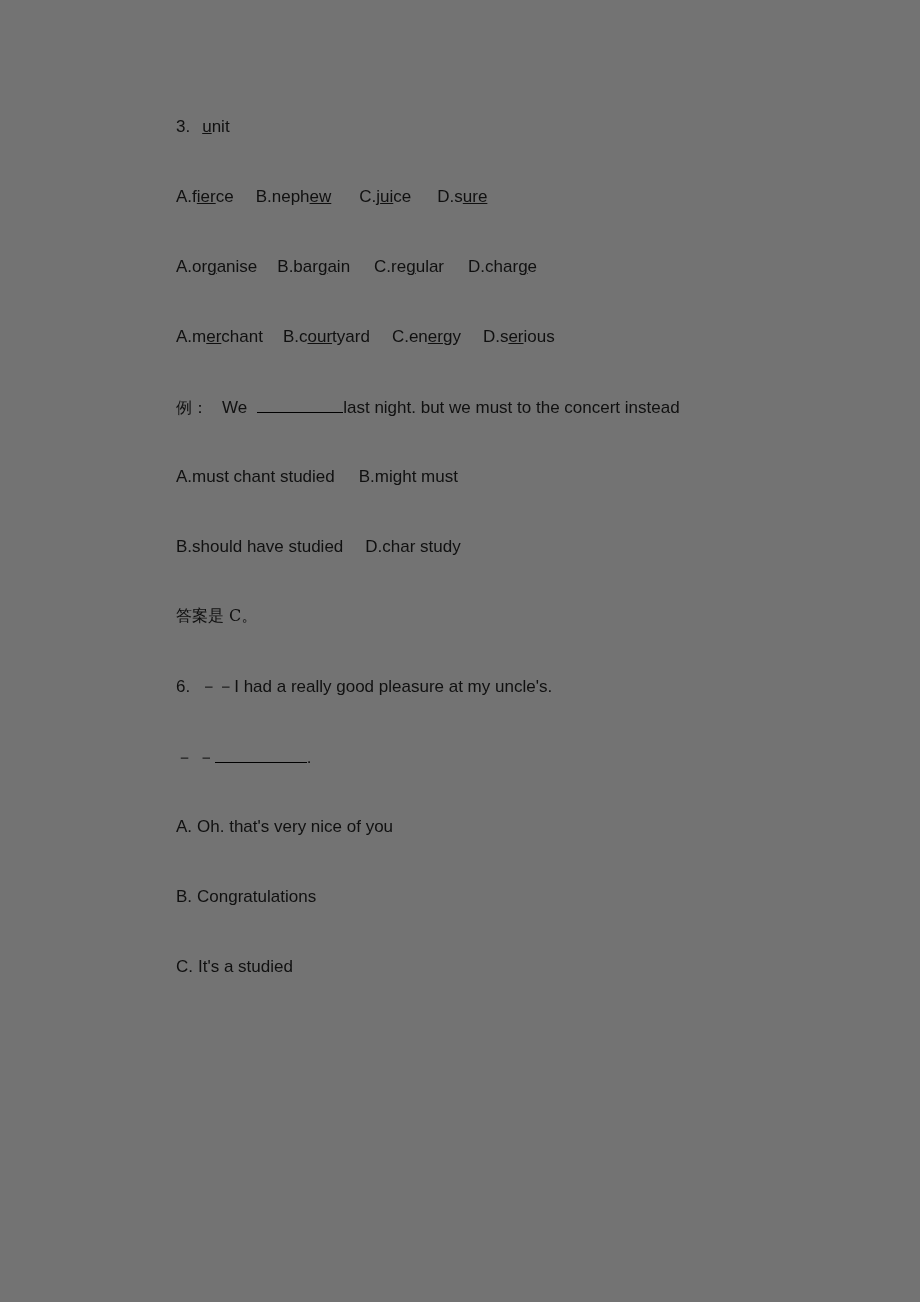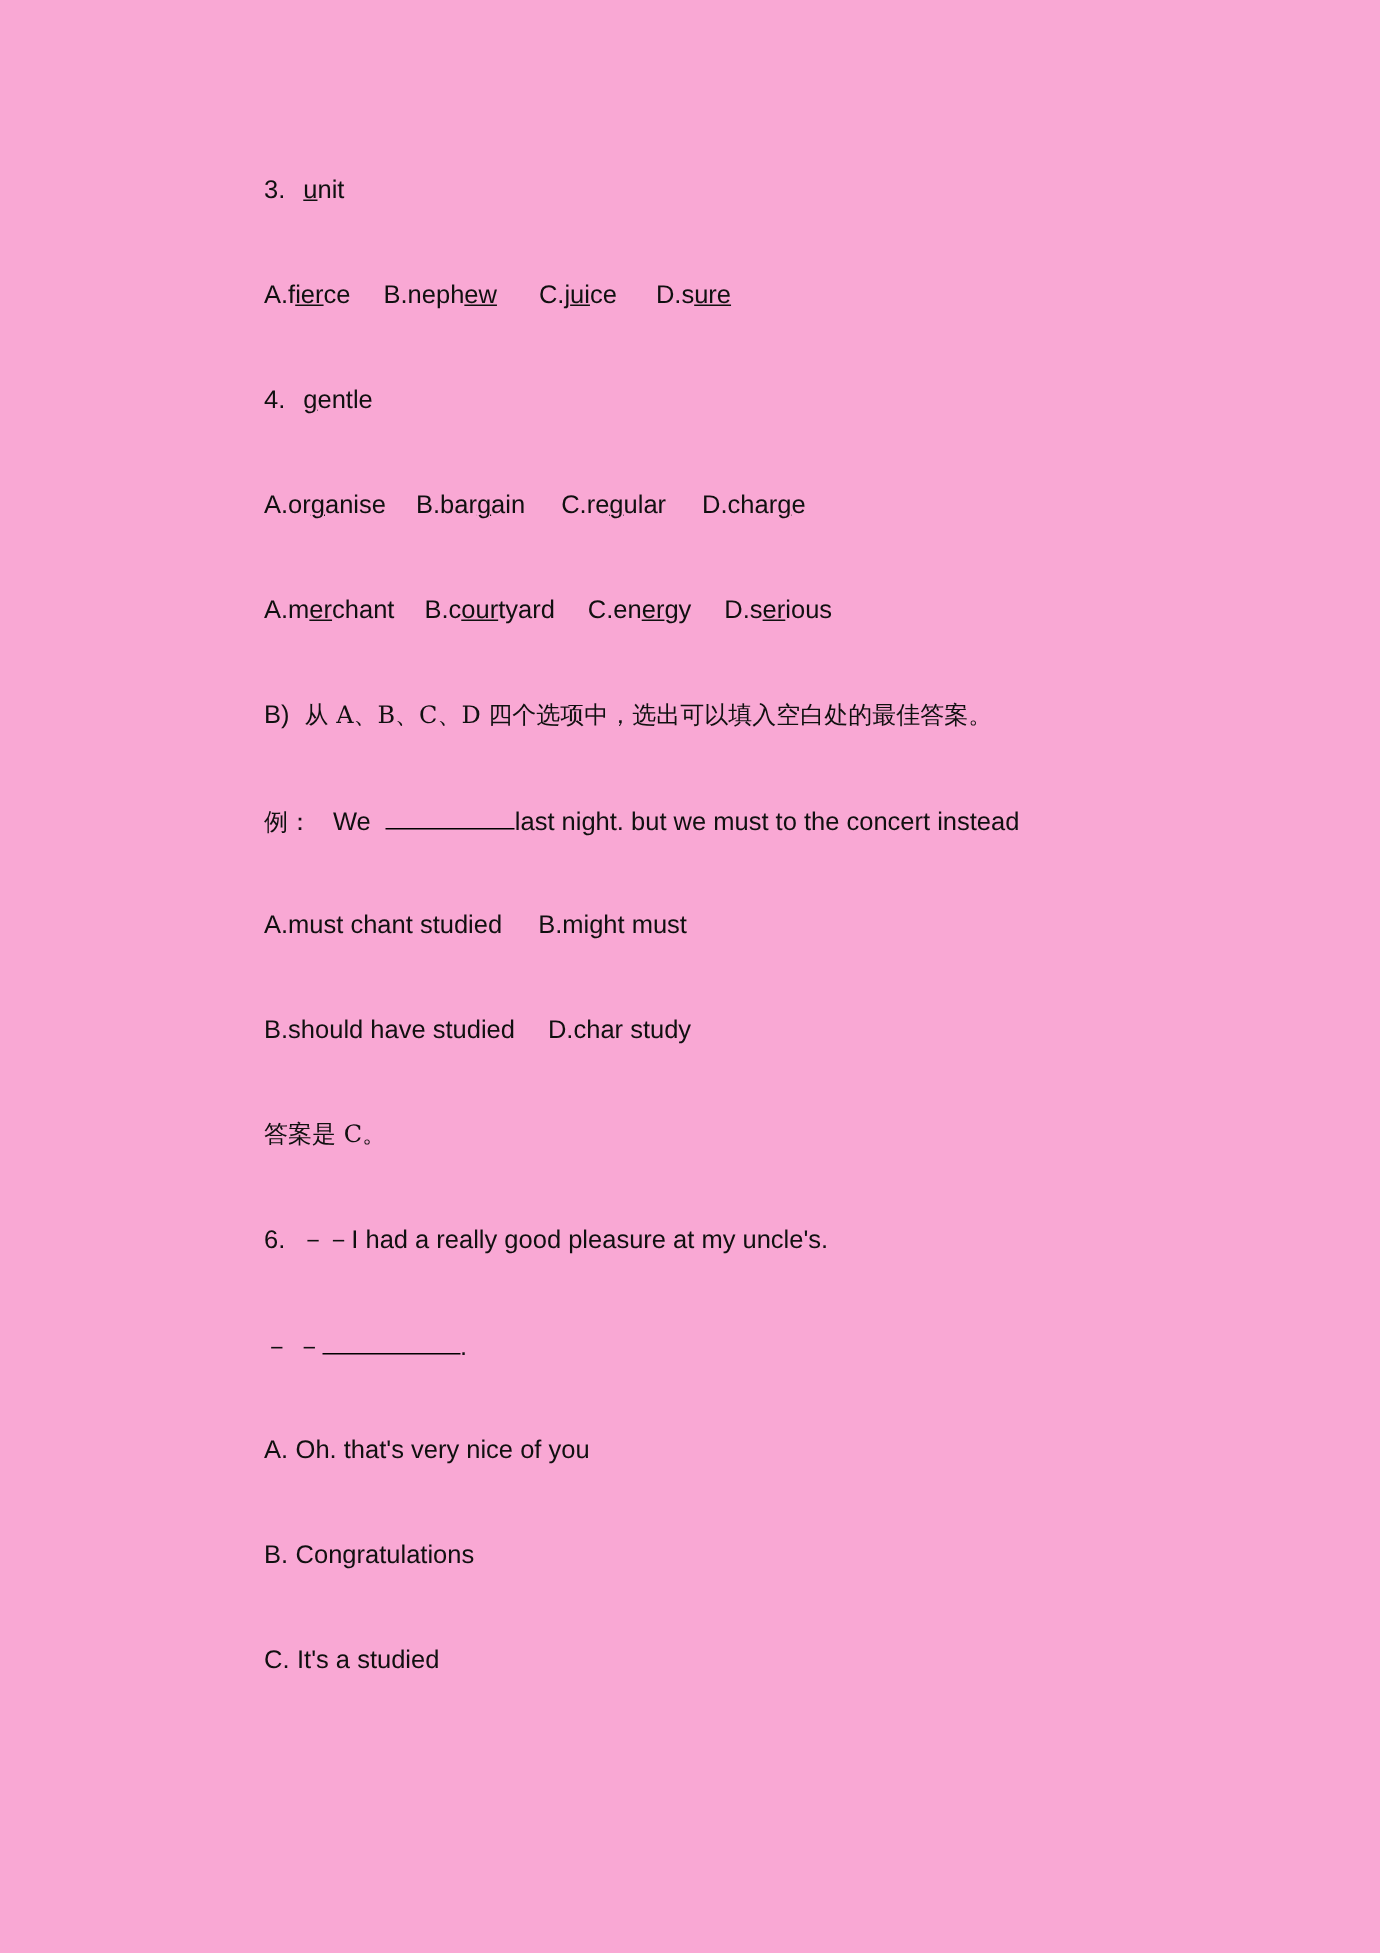--- a/index.html
+++ b/index.html
@@ -16,21 +16,21 @@
     font-family: "Liberation Sans", sans-serif;
     color: #000000;
     -webkit-font-smoothing: antialiased;
   }
   .page {
     position: absolute;
     left: 0;
     top: 0;
     width: 920px;
     height: 1302px;
-    background: #f9a8d4;
+    background: #737373;
     padding: 0;
     box-sizing: border-box;
   }
   .content {
     position: absolute;
     left: 176px;
     top: 118px;
     width: 700px;
   }
   
@@ -88,36 +88,30 @@
   <div class="content">
 
     <div class="blk blk-stem">
       <div class="line"><span class="num">3.</span><span style="display:inline-block;width:12px"></span><u class="ul">u</u><span>nit</span></div>
     </div>
 
     <div class="blk blk-opts">
       <div class="line"><span><span>A.</span><span>f</span><u class="ul">ier</u><span>ce</span></span><span class="opt-gap" style="width:22px"></span><span><span>B.</span><span>neph</span><u class="ul">ew</u><span></span></span><span class="opt-gap" style="width:28px"></span><span><span>C.</span><span>j</span><u class="ul">ui</u><span>ce</span></span><span class="opt-gap" style="width:26px"></span><span><span>D.</span><span>s</span><u class="ul">ure</u><span></span></span></div>
     </div>
 
-    <div class="blk blk-stem">
-      <div class="line"><span class="num">4.</span><span style="display:inline-block;width:12px"></span><u class="ul">g</u><span>entle</span></div>
-    </div>
 
     <div class="blk blk-opts">
       <div class="line"><span><span>A.</span><span>or</span><u class="ul">g</u><span>anise</span></span><span class="opt-gap" style="width:20px"></span><span><span>B.</span><span>bar</span><u class="ul">g</u><span>ain</span></span><span class="opt-gap" style="width:24px"></span><span><span>C.</span><span>re</span><u class="ul">g</u><span>ular</span></span><span class="opt-gap" style="width:24px"></span><span><span>D.</span><span>char</span><u class="ul">g</u><span>e</span></span></div>
     </div>
 
 
     <div class="blk blk-opts">
       <div class="line"><span><span>A.</span><span>m</span><u class="ul">er</u><span>chant</span></span><span class="opt-gap" style="width:20px"></span><span><span>B.</span><span>c</span><u class="ul">our</u><span>tyard</span></span><span class="opt-gap" style="width:22px"></span><span><span>C.</span><span>en</span><u class="ul">er</u><span>gy</span></span><span class="opt-gap" style="width:22px"></span><span><span>D.</span><span>s</span><u class="ul">er</u><span>ious</span></span></div>
     </div>
 
-    <div class="blk">
-      <div class="line"><span class="mix-en">B)</span><span style="display:inline-block;width:10px"></span><span class="cjk-serif">从 A、B、C、D 四个选项中，选出可以填入空白处的最佳答案。</span></div>
-    </div>
 
     <div class="blk">
       <div class="line"><span class="cjk-serif">例：</span><span style="display:inline-block;width:14px"></span><span class="mix-en">We</span><span style="display:inline-block;width:10px"></span><span class="blank blank-ex"></span><span class="mix-en">last night. but we must to the concert instead</span></div>
     </div>
 
     <div class="blk">
       <div class="line"><span><span>A.</span><span>must chant studied</span></span><span class="opt-gap" style="width:24px"></span><span><span>B.</span><span>might must</span></span></div>
     </div>
 
     <div class="blk">

